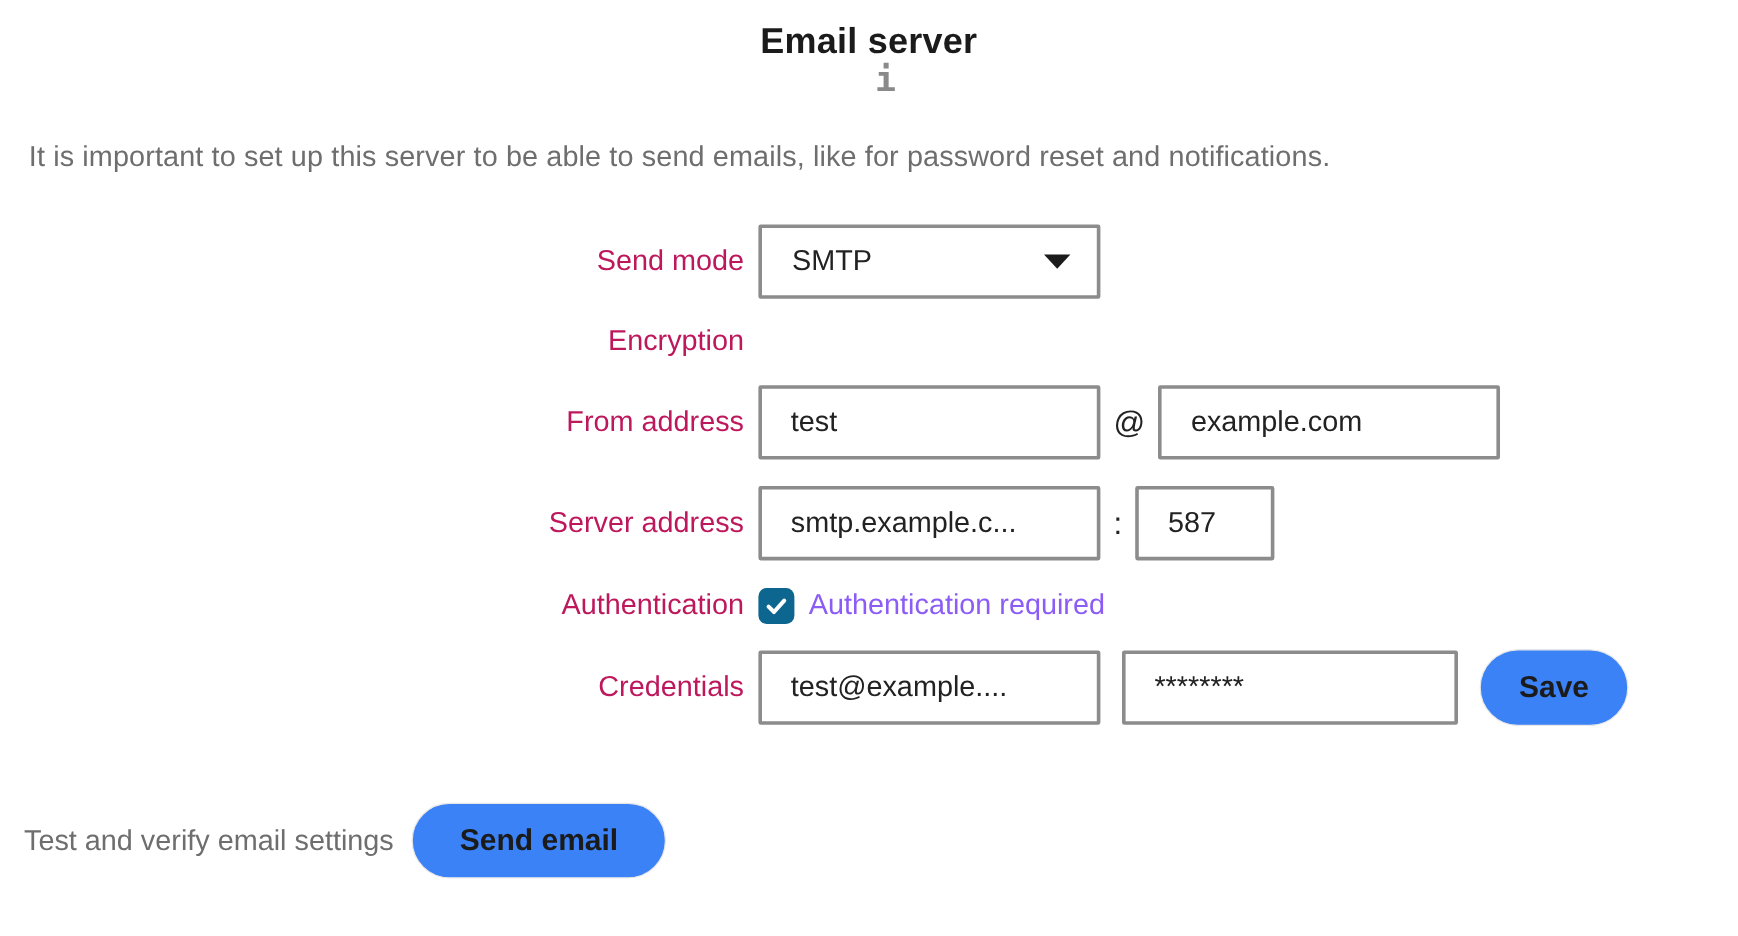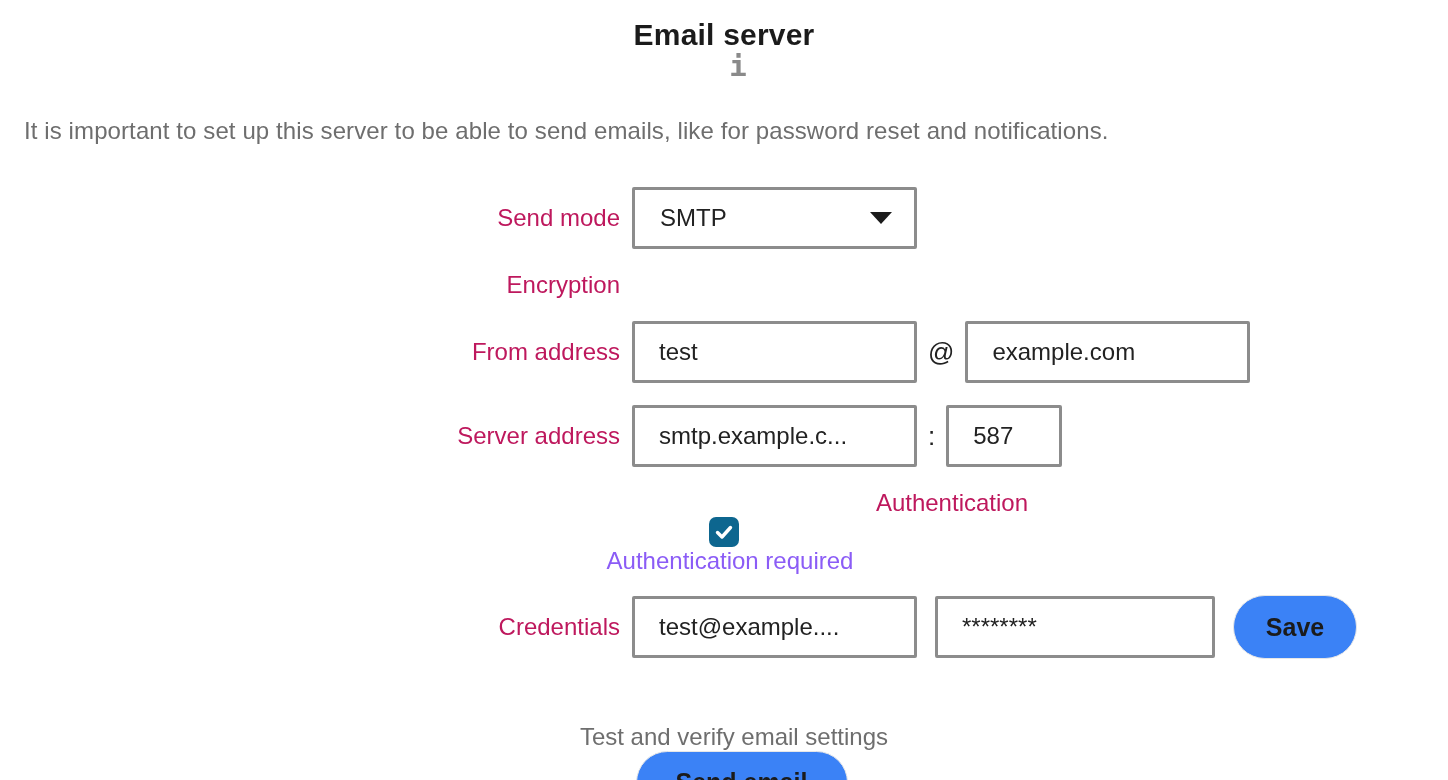--- a/index.html
+++ b/index.html
@@ -82,21 +82,20 @@
   .input-port { width: 116px; }
   .separator {
     font-size: 26px;
     color: #222222;
     margin: 0 11px;
   }
   .row-auth {
     margin-top: 0;
     margin-bottom: 20px;
     min-height: 32px;
-    flex-direction: column;
   }
   .checkbox {
     width: 30px;
     height: 30px;
     border-radius: 7px;
     background: #0d668f;
     display: flex;
     align-items: center;
     justify-content: center;
     cursor: pointer;
@@ -122,21 +121,20 @@
   }
   .save-btn {
     width: 124px;
     height: 64px;
     margin-left: 18px;
   }
   .test-row {
     display: flex;
     align-items: center;
     margin: 64px 0 0 20px;
-    flex-direction: column;
   }
   .test-label {
     font-size: 24px;
     color: #6e6e6e;
   }
   .send-btn {
     width: 212px;
     height: 63px;
     margin-left: 15px;
   }

